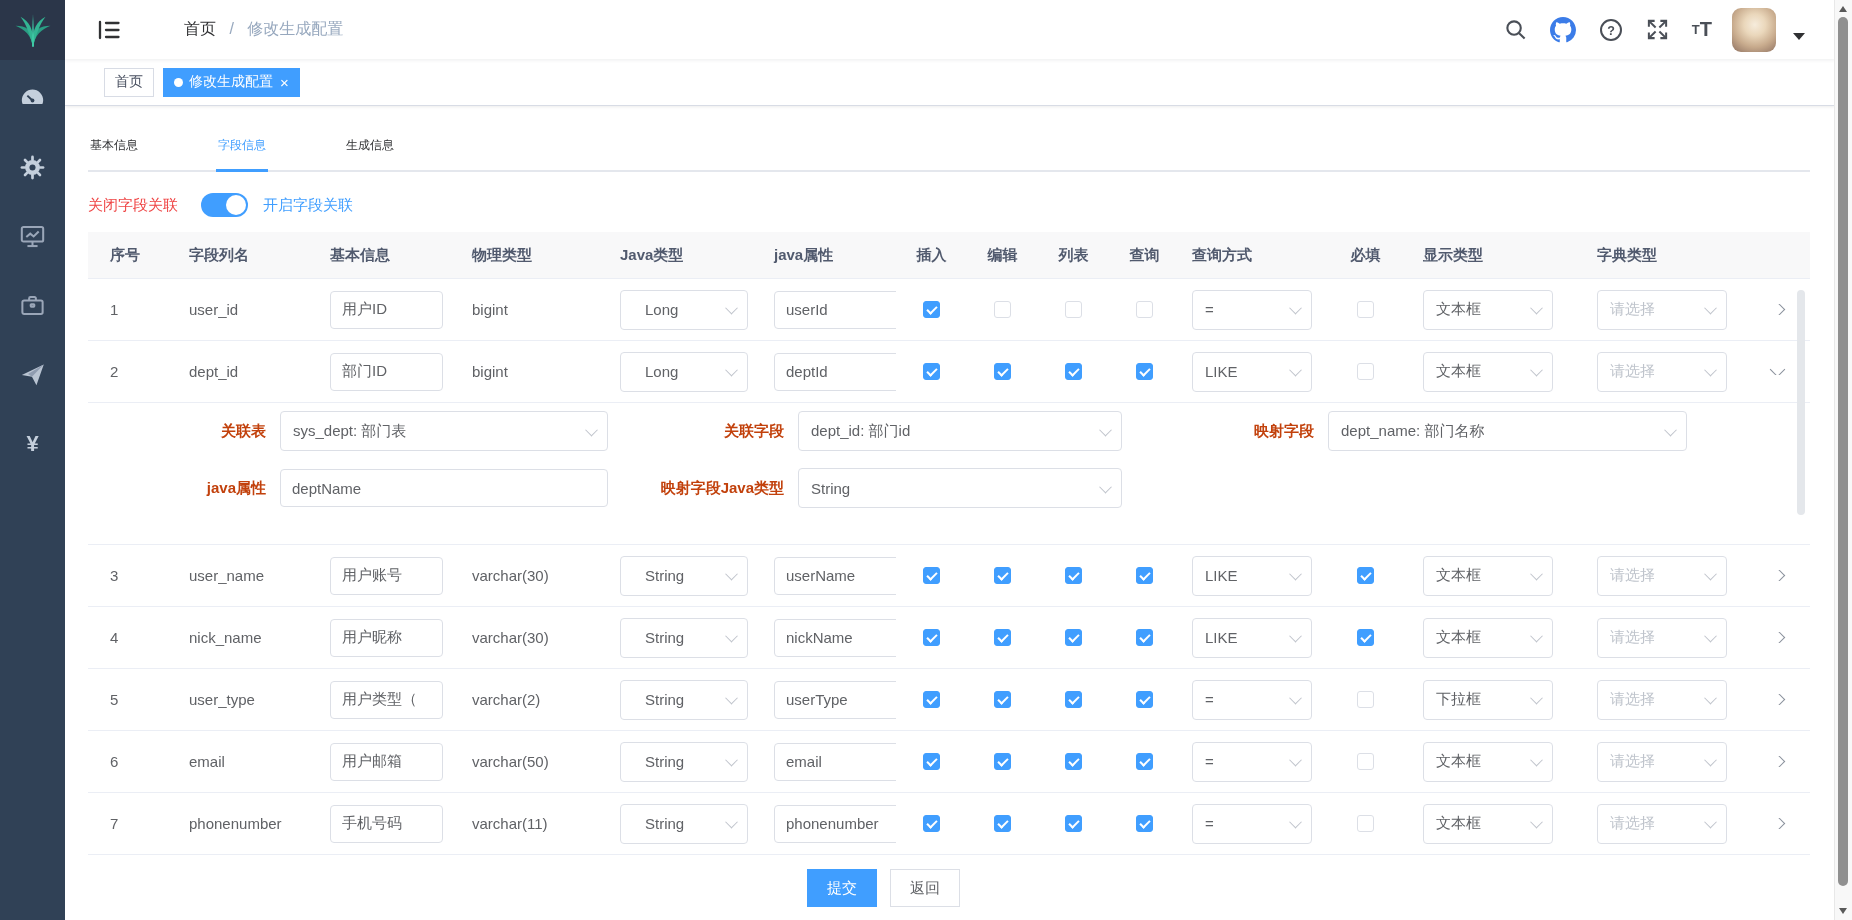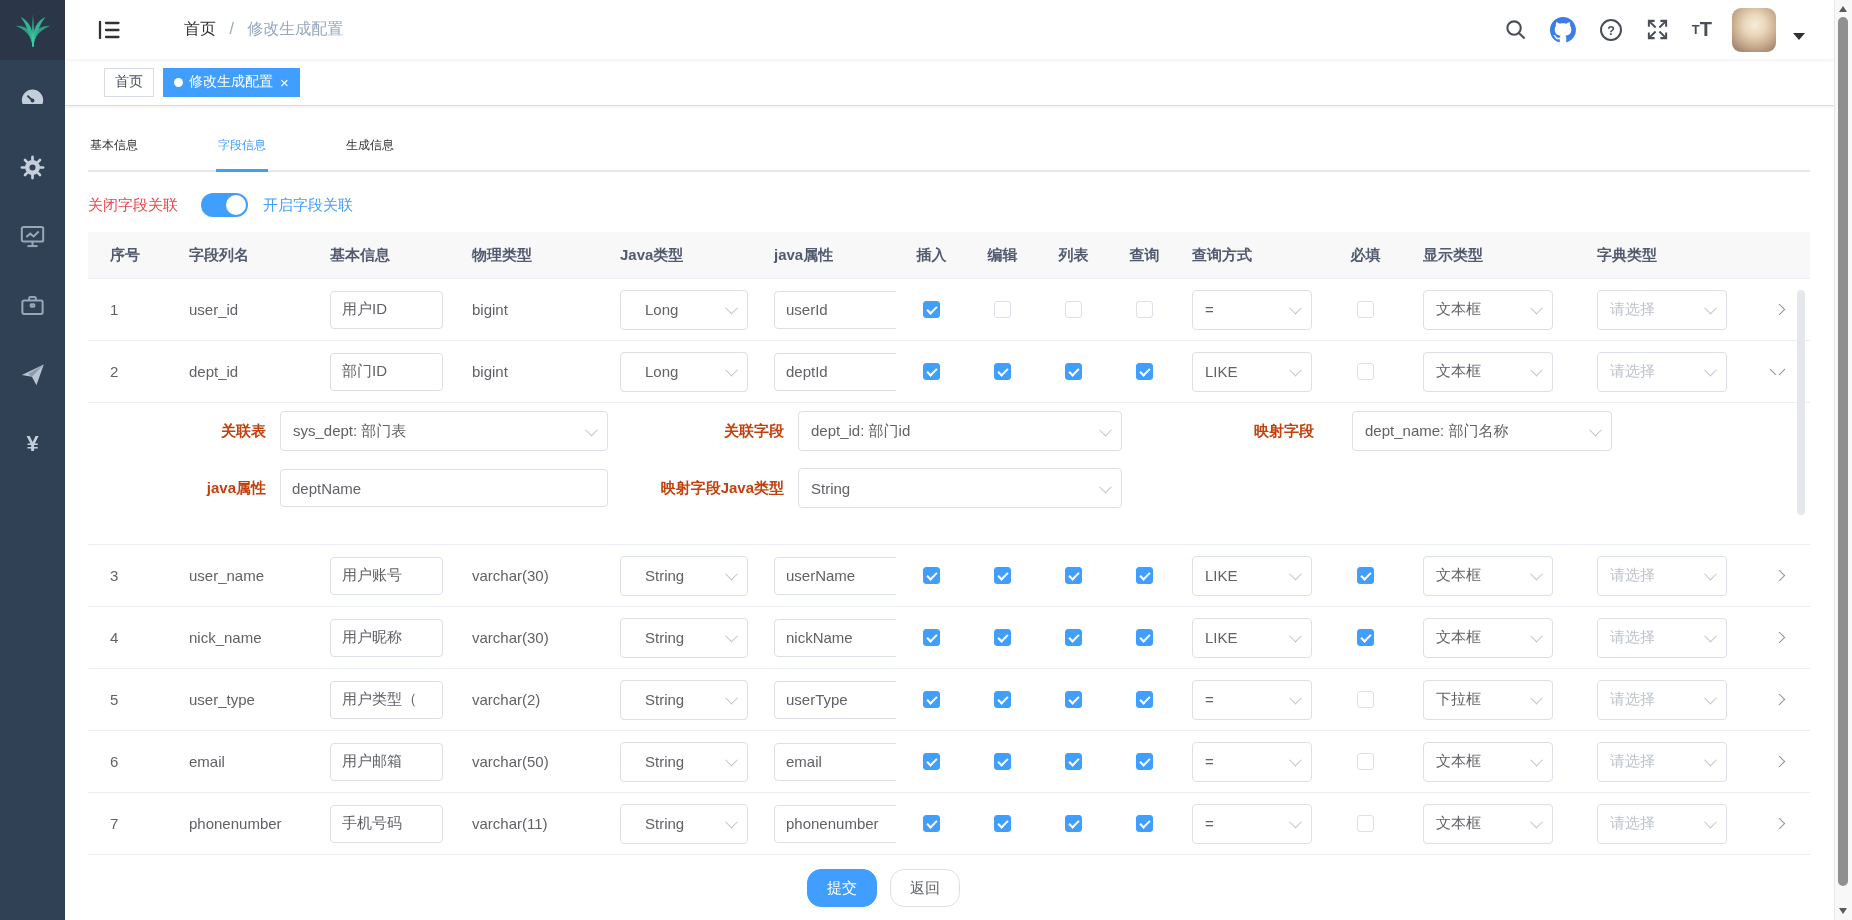--- a/index.html
+++ b/index.html
@@ -64,35 +64,35 @@
   .ipt{height:38px;border:1px solid #dcdfe6;border-radius:4px;padding:0 11px;font-size:15px;color:#606266;background:#fff;
        font-family:"Liberation Sans","DejaVu Sans",sans-serif;box-sizing:border-box;}
   .ipt.w113{width:113px;}
   .ipt.w116{width:136px;}
   .ipt.w328{width:328px;}
   .sel{display:inline-flex;align-items:center;justify-content:space-between;height:40px;border:1px solid #dcdfe6;border-radius:4px;background:#fff;
        padding:0 11px 0 12px;box-sizing:border-box;cursor:pointer;}
   .sel .txt{color:#606266;white-space:nowrap;overflow:hidden;}
   .sel.ph .txt{color:#bfc4cc;}
   .arr{width:8px;height:8px;border-right:1.5px solid #c0c4cc;border-bottom:1.5px solid #c0c4cc;transform:rotate(45deg) translate(-1px,-1px);flex:none;margin-left:8px;}
-  .w128{width:128px;padding-left:24px;} .w120{width:120px;} .w130{width:130px;} .w324{width:324px;} .w312{width:260px;margin-left:24px;} .wsel328{width:328px;}
+  .w128{width:128px;padding-left:24px;} .w120{width:120px;} .w130{width:130px;} .w324{width:324px;} .w312{width:359px;} .wsel328{width:328px;}
   .cb{width:17px;height:17px;border:1px solid #dcdfe6;border-radius:3px;background:#fff;position:relative;display:inline-block;box-sizing:border-box;cursor:pointer;}
   .cb.checked{background:#409eff;border-color:#409eff;}
   .cb.checked::after{content:"";position:absolute;left:5px;top:2px;width:4px;height:8px;border:solid #fff;border-width:0 2px 2px 0;transform:rotate(45deg);}
   .chev{width:10px;height:10px;border-top:1.7px solid #8a919c;border-right:1.7px solid #8a919c;transform:rotate(45deg);cursor:pointer;}
   .chev.down{transform:rotate(135deg);margin-top:-4px;}
   
   .expand-panel{border-bottom:1px solid #ebeef5;padding:8px 0 36px;background:#fff;}
   .x-row{display:flex;align-items:center;}
   .x-row+.x-row{margin-top:17px;}
   .x-label{text-align:right;padding-right:14px;font-weight:bold;color:#c2410c;font-size:15px;box-sizing:border-box;flex:none;}
   .xl1{width:192px;} .xl2{width:190px;} .xl3{width:206px;}
   
   .footer{margin:14px 0 0 719px;display:flex;gap:13px;}
-  .btn{height:38px;border-radius:14px;font-size:15px;padding:0 19px;display:inline-flex;align-items:center;cursor:pointer;
+  .btn{height:38px;border-radius:0;font-size:15px;padding:0 19px;display:inline-flex;align-items:center;cursor:pointer;
        font-family:"Liberation Sans","DejaVu Sans",sans-serif;}
   .btn.primary{background:#409eff;border:1px solid #409eff;color:#fff;}
   .btn.plain{background:#fff;border:1px solid #dcdfe6;color:#606266;}
   
   .table-scroll{position:absolute;left:1797px;top:290px;width:8px;height:225px;border-radius:4px;background:#e4e7eb;z-index:4;}
   .scrollbar{position:absolute;right:0;top:0;width:17px;height:920px;background:#f8f8f8;border-left:1px solid #e8e8e8;z-index:6;}
   .sb-up{position:absolute;top:6px;left:4px;width:0;height:0;border-left:4.5px solid transparent;border-right:4.5px solid transparent;border-bottom:6px solid #595959;}
   .sb-down{position:absolute;bottom:6px;left:4px;width:0;height:0;border-left:4.5px solid transparent;border-right:4.5px solid transparent;border-top:6px solid #595959;}
   .sb-thumb{position:absolute;left:3px;top:17px;width:10px;height:869px;background:#909090;border-radius:6px;}
 </style>

